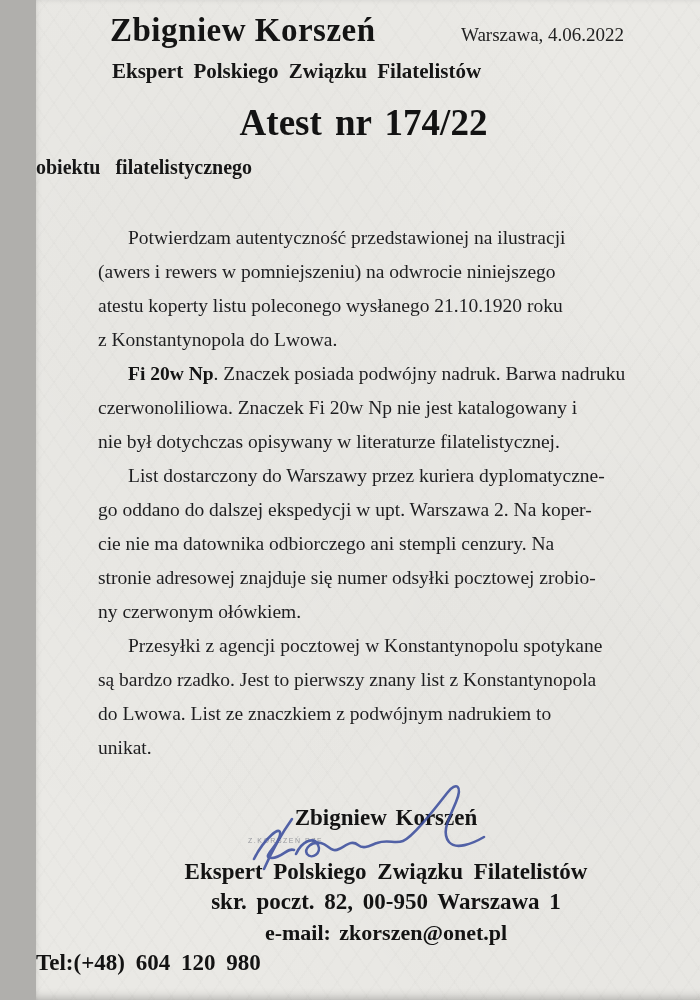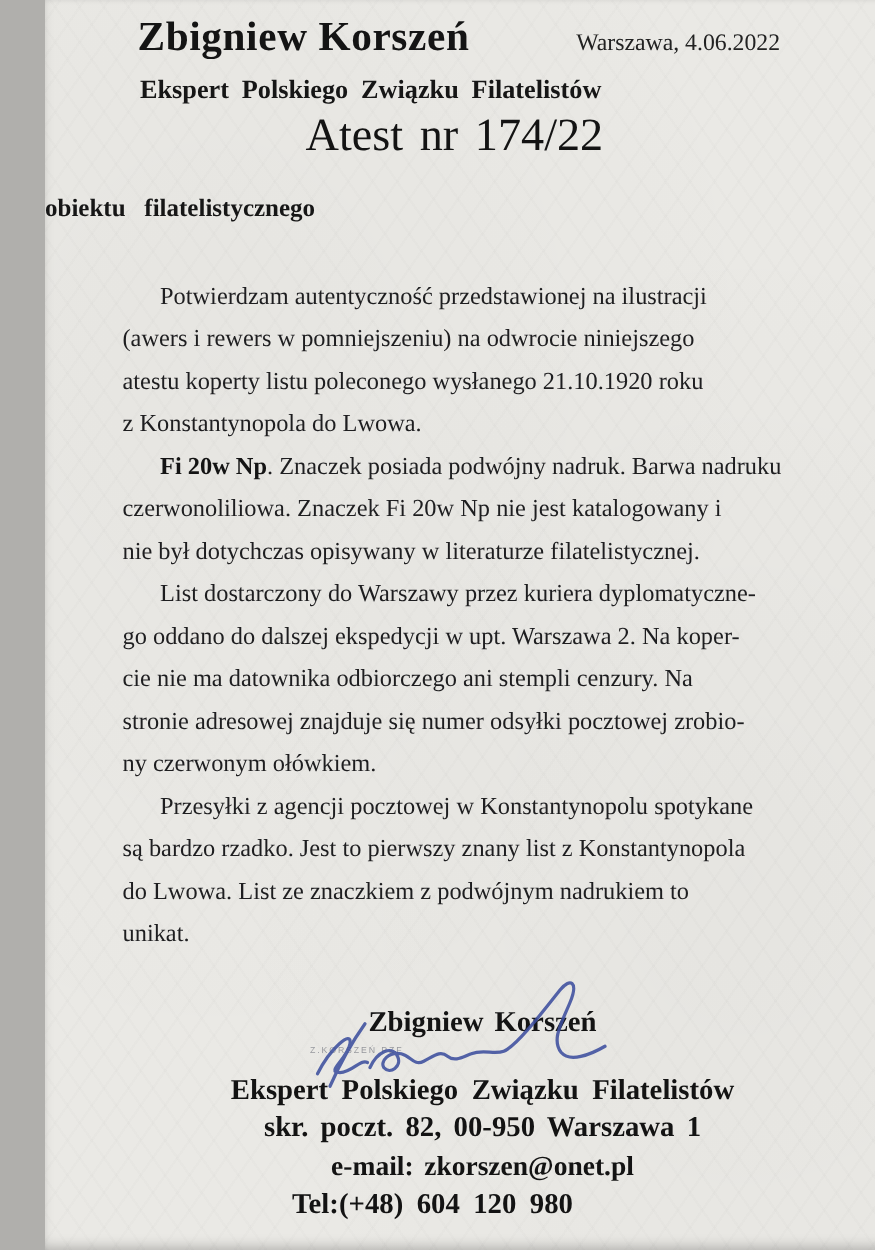--- a/index.html
+++ b/index.html
@@ -27,22 +27,22 @@
   }
   .header-date{
     left:425px;top:24px;
     font-size:19px;color:#222;
   }
   .header-role{
     left:76px;top:59px;
     font-size:21px;font-weight:bold;word-spacing:5px;color:#161616;
   }
   .doc-title{
-    left:0;top:87px;width:655px;text-align:center;
-    font-size:37px;font-weight:normal;word-spacing:4px;color:#131313;
+    left:0;top:101px;width:655px;text-align:center;
+    font-size:37px;font-weight:bold;word-spacing:4px;color:#131313;
   }
   .doc-subtitle{
     left:0;top:156px;width:700px;text-align:left;
     font-size:20px;font-weight:bold;word-spacing:10px;color:#161616;
   }
   .body-text{
     left:62px;top:221px;width:600px;
     font-size:19.5px;line-height:34px;color:#1e1e20;
   }
   .body-text p{
@@ -65,21 +65,21 @@
   }
   .footer-address{
     left:0;top:889px;width:700px;text-align:center;
     font-size:23px;font-weight:bold;word-spacing:4px;color:#131313;
   }
   .footer-email{
     left:0;top:920px;width:700px;text-align:center;
     font-size:22px;font-weight:bold;word-spacing:3px;color:#131313;
   }
   .footer-phone{
-    left:0;top:950px;width:620px;text-align:center;
+    left:0;top:950px;width:620px;
     font-size:23px;font-weight:bold;word-spacing:5px;color:#131313;
   }
 </style>
 </head>
 <body>
 
 <div class="page">
 
   <div class="abs header-name">Zbigniew Korszeń</div>
   <div class="abs header-date">Warszawa, 4.06.2022</div>

